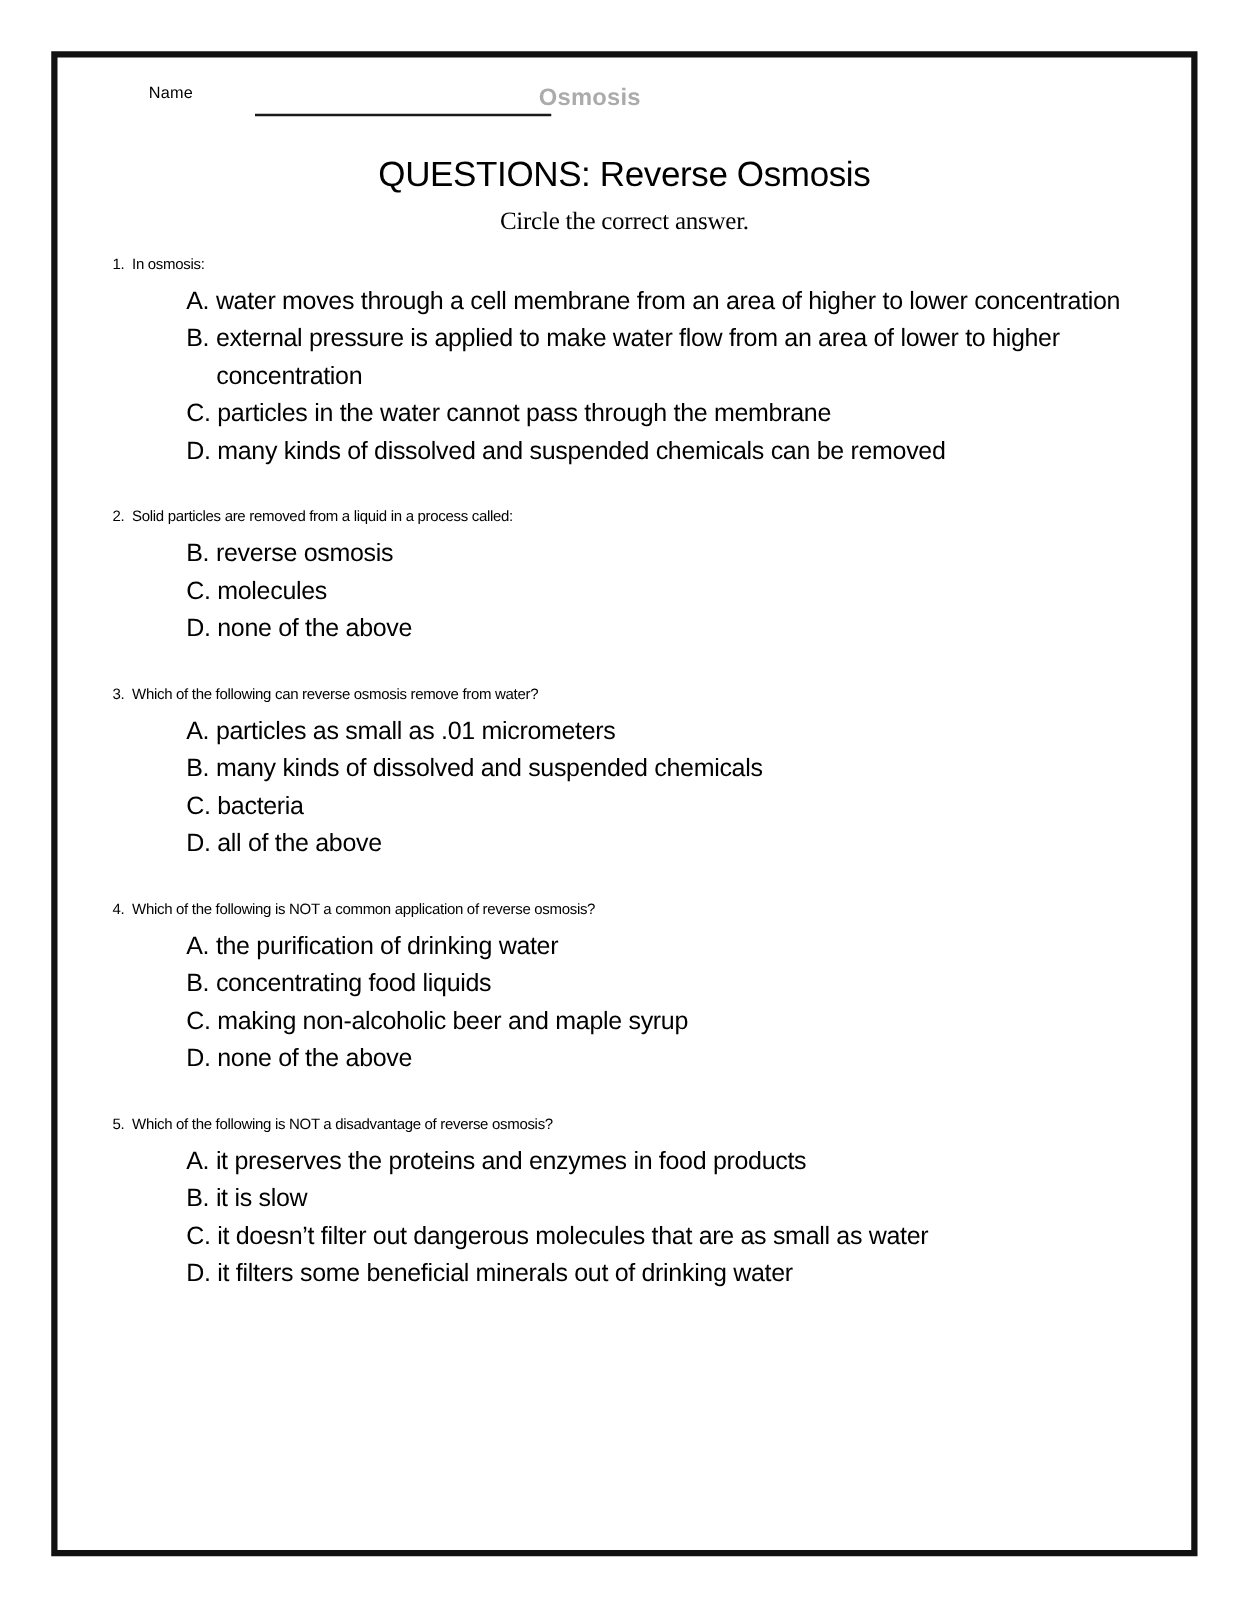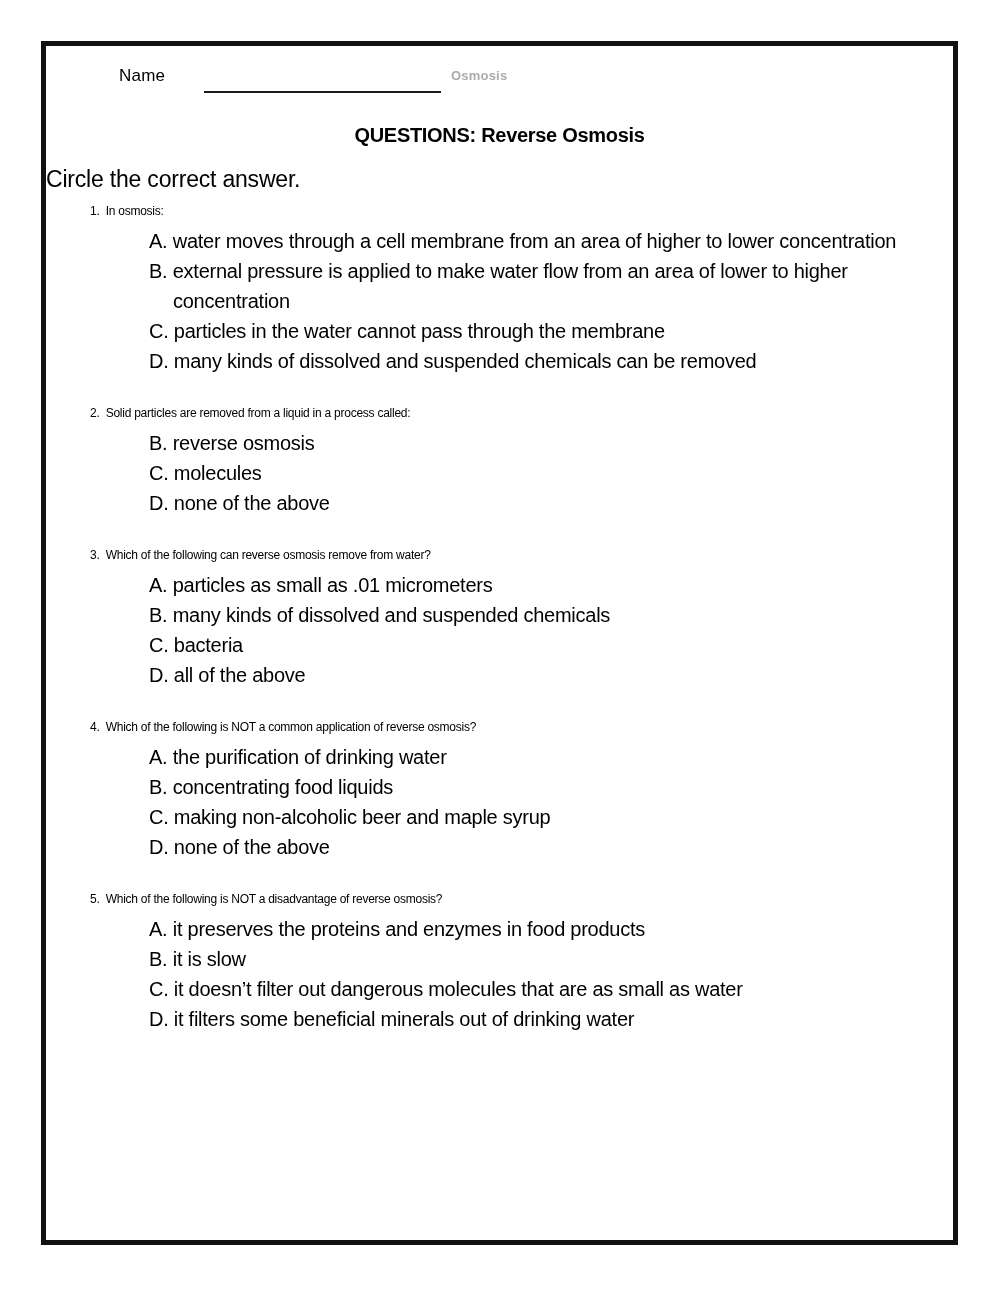--- a/index.html
+++ b/index.html
@@ -33,62 +33,63 @@
     position: absolute;
     left: 73px;
     top: 20px;
     width: 800px;
     height: 30px;
   }
   .name-label {
     position: absolute;
     left: 0;
     top: 0;
-    font-size: 17px;
+    font-size: 13px;
     letter-spacing: .2px;
     white-space: nowrap;
   }
   .name-blank {
     position: absolute;
     left: 85px;
     top: 25px;
     width: 237px;
     height: 0;
     border-bottom: 2px solid #1a1a1a;
   }
   .topic-tag {
     position: absolute;
-    left: 332px;
+    left: 312px;
     top: 2px;
-    font-size: 13px;
+    font-size: 19px;
     font-weight: bold;
     color: #ababab;
     letter-spacing: .2px;
     white-space: nowrap;
   }
 
   
   .worksheet-title {
     position: absolute;
     left: 0;
     right: 0;
     top: 78px;
     text-align: center;
-    font-size: 20px;
-    font-weight: bold;
+    font-size: 28px;
+    font-weight: normal;
     letter-spacing: -.3px;
   }
   .worksheet-subtitle {
     position: absolute;
     left: 0;
     right: 0;
     top: 120px;
-    text-align: left;
-    font-size: 23px;
+    text-align: center;
+    font-size: 20px;
     letter-spacing: -.2px;
+    font-family: Liberation Serif, serif;
   }
 
   
   .questions {
     position: absolute;
     left: 30px;
     top: 150px;
     right: 18px;
   }
   .question-block {

